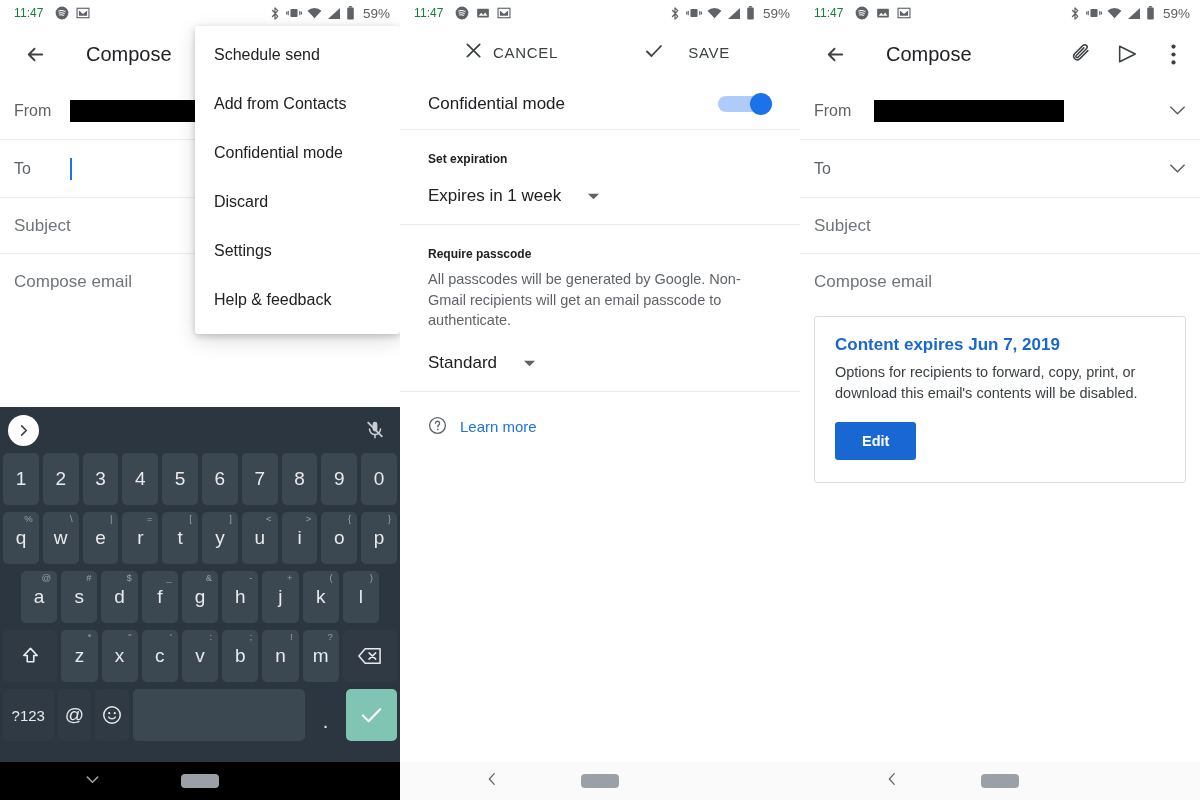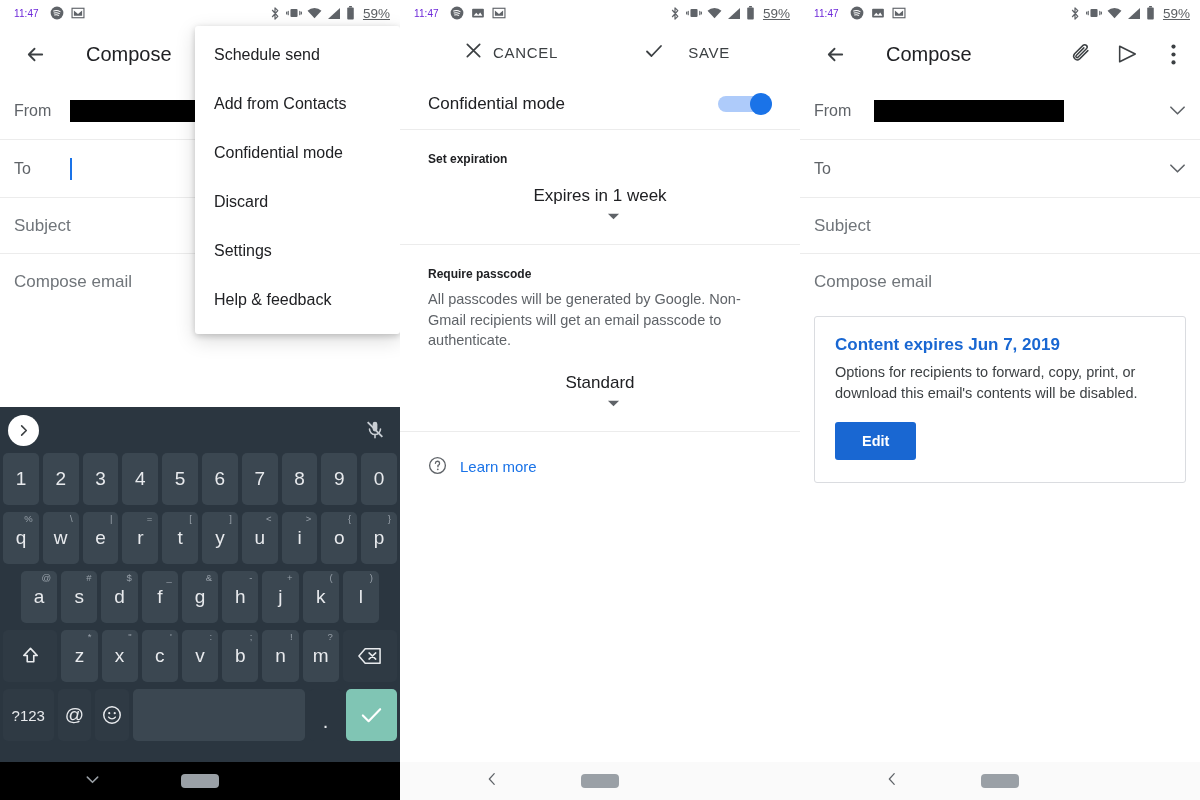--- a/index.html
+++ b/index.html
@@ -11,25 +11,25 @@
   }
   .screens { display: flex; width: 1200px; height: 800px; }
   .panel { width: 400px; height: 800px; position: relative; background: #ffffff; overflow: hidden; }
 
   
   .statusbar {
     height: 26px; display: flex; align-items: center;
     padding: 0 10px 0 14px; font-size: 13.5px; color: #5f6368;
     background: #ffffff;
   }
-  .sb-time { font-size: 10px; color: #6d28d9; letter-spacing: .1px; }
+  .sb-time { font-size: 12px; color: #15803d; letter-spacing: .1px; }
   .sb-left-icons { display: flex; align-items: center; gap: 7px; margin-left: 11px; }
   .sb-spacer { flex: 1; }
   .sb-right-icons { display: flex; align-items: center; gap: 5px; }
-  .sb-batt { font-size: 13.5px; color: #5b5f63; margin-left: 3px; text-decoration: underline; }
+  .sb-batt { font-size: 13.5px; color: #5b5f63; margin-left: 3px; }
   .ico { display: inline-block; line-height: 0; }
 
   
   .appbar {
     height: 56px; display: flex; align-items: center; padding: 0 6px 0 14px;
     background: #fff;
   }
   .appbar .title {
     font-size: 20px; color: #202124; margin-left: 30px; font-weight: 400;
   }
@@ -138,21 +138,21 @@
     background: #aecbfa; border-radius: 8px;
   }
   .toggle .thumb {
     position: absolute; right: 0; top: 0; width: 22px; height: 22px;
     background: #1a73e8; border-radius: 50%;
   }
   .cm-section { padding: 22px 28px 18px 28px; border-bottom: 1px solid #ececec; }
   .cm-head { font-size: 12px; font-weight: bold; color: #202124; margin-bottom: 20px; }
   .cm-desc { font-size: 14.5px; color: #5f6368; line-height: 1.42; margin: -12px 0 22px 0; }
   .cm-select {
-    display: flex; align-items: center; font-size: 17px; color: #202124; cursor: pointer; flex-direction: column;
+    display: flex; align-items: center; font-size: 17px; color: #202124; cursor: pointer;
   }
   .cm-select .arrow { margin-left: 26px; }
   .cm-learn {
     display: flex; align-items: center; gap: 13px; padding: 24px 28px;
     font-size: 15px; color: #1a73e8; cursor: pointer;
   }
 
   
   .expiry-card {
     margin: 24px 14px 0 14px; border: 1px solid #dadce0; border-radius: 3px;

